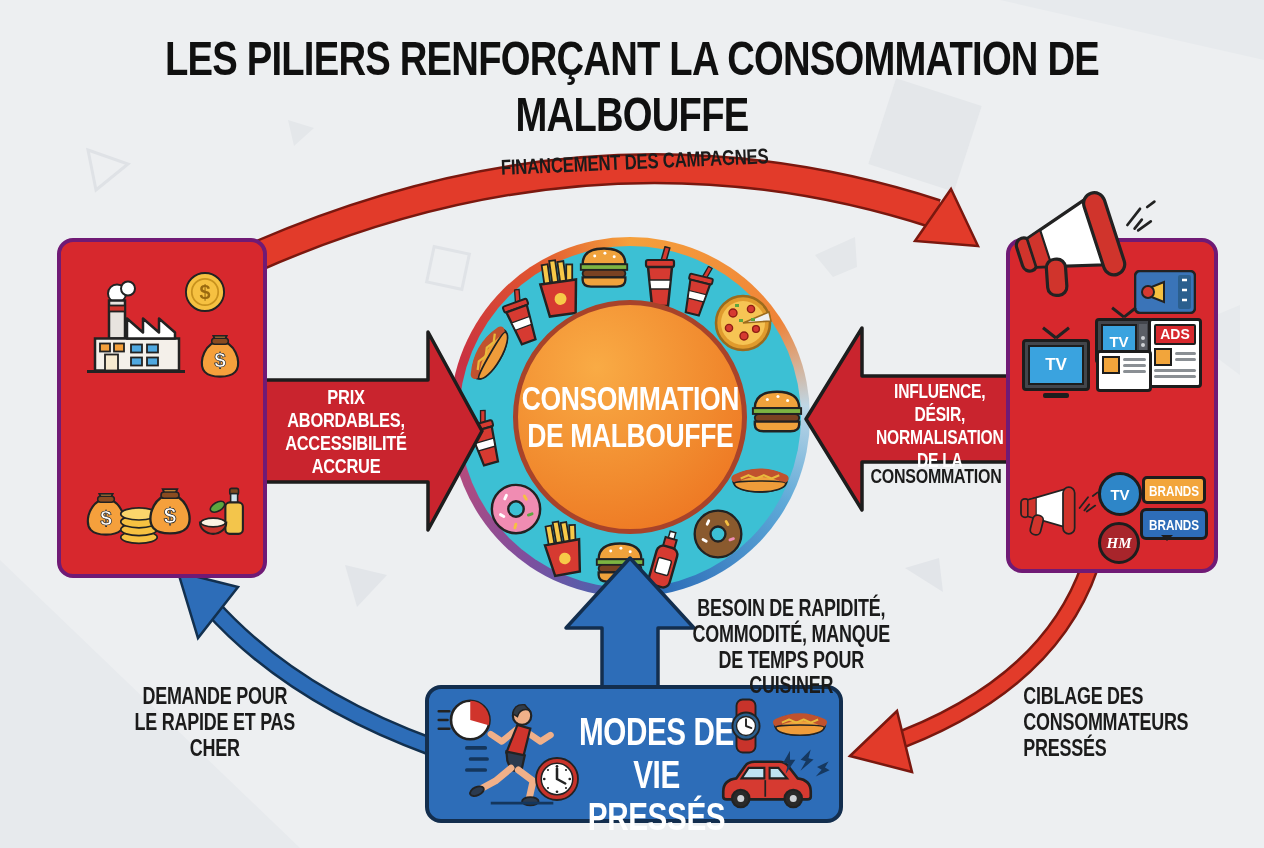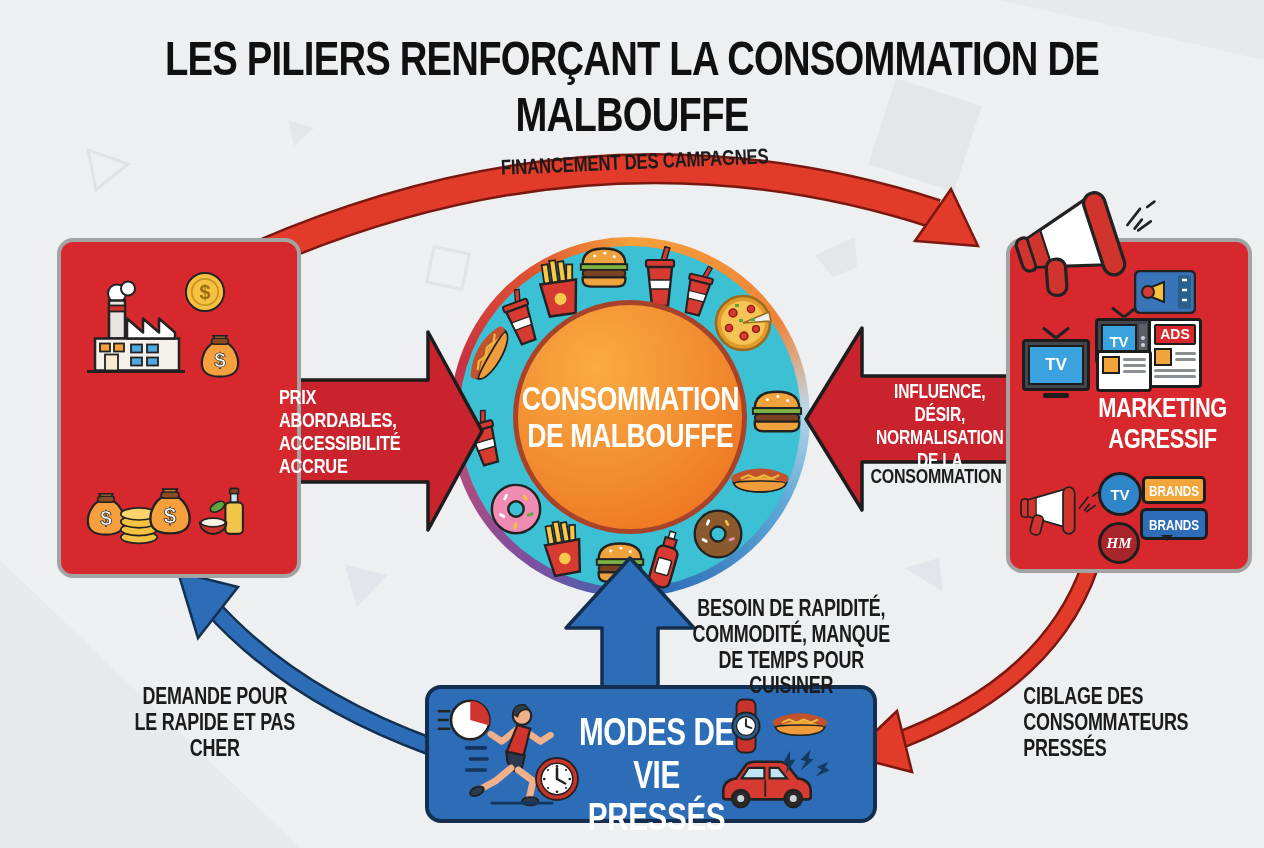--- a/index.html
+++ b/index.html
@@ -14,21 +14,21 @@
   #bgdeco{z-index:0;left:0;top:0;}
   #arcs{z-index:1;left:0;top:0;pointer-events:none;}
   #circle{z-index:2;}
   #straight{z-index:3;left:0;top:0;pointer-events:none;}
   .pillar{z-index:4;}
   .lbl{z-index:5;}
   
   #title{left:0;top:30px;width:1264px;text-align:center;z-index:5;
          font-size:49px;font-weight:bold;color:#101010;letter-spacing:-1px;}
   
-  .pillar{background:#d7282d;border:4px solid #a3a3a3;border-radius:16px;padding-left:34px;}
+  .pillar{background:#d7282d;border:4px solid #701a75;border-radius:16px;}
   .pillar.blue{background:#2d6db8;border-color:#132e4e;}
   .boxtitle{position:absolute;width:100%;text-align:center;color:#fff;font-weight:bold;
             font-size:28px;line-height:1.12;letter-spacing:-.5px;}
   #box-left{left:57px;top:238px;width:202px;height:332px;}
   #box-right{left:1006px;top:238px;width:204px;height:327px;}
   #box-bottom{left:425px;top:685px;width:410px;height:130px;}
   #box-bottom .boxtitle{font-size:38px;}
   
   #circle{left:450px;top:237px;width:360px;height:360px;}
   #ring{position:absolute;inset:0;border-radius:50%;
@@ -40,21 +40,21 @@
     border:5px solid #a8432a;display:flex;align-items:center;justify-content:center;}
   #disc .ct{color:#fff;font-weight:bold;font-size:34px;line-height:1.1;text-align:center;
             letter-spacing:-.5px;}
   .food{position:absolute;}
   
   #lab-financement{left:455px;top:150px;width:360px;text-align:center;font-size:21.5px;
                    transform:rotate(-2.5deg);}
   #lab-besoin{left:682px;top:596px;width:280px;font-size:23px;line-height:1.12;text-align:center;}
   #lab-demande{left:95px;top:684px;width:240px;text-align:center;font-size:23px;line-height:1.12;}
   #lab-ciblage{left:1000px;top:684px;width:248px;text-align:left;font-size:23px;line-height:1.12;}
-  #lab-prix{left:260px;top:385px;width:172px;text-align:left;color:#fff;font-weight:bold;
+  #lab-prix{left:260px;top:385px;width:172px;text-align:center;color:#fff;font-weight:bold;
             font-size:21px;line-height:1.1;z-index:5;letter-spacing:-.3px;}
   #lab-influence{left:858px;top:380px;width:152px;text-align:center;color:#fff;font-weight:bold;
             font-size:20px;line-height:1.15;z-index:5;letter-spacing:-.3px;}
   #lab-consommation{left:852px;top:464px;width:164px;text-align:center;font-size:20.5px;z-index:5;}
   
   .tvi{position:absolute;}
   .tv-frame{border:3px solid #1d1d1d;background:#43464c;border-radius:4px;display:flex;padding:3px;gap:2px;}
   .tv-screen{background:#3aa3df;border:2px solid #1d1d1d;color:#fff;font-weight:bold;
              display:flex;align-items:center;justify-content:center;flex:1;}
   .tv-side{width:8px;background:#5b5f66;display:flex;flex-direction:column;gap:3px;
@@ -432,22 +432,20 @@
   <div class="ads-card abs" style="left:86px;top:108px;width:44px;height:30px">
     <div class="ads-row" style="margin-top:0">
         <div class="sq-or"></div>
         <div class="lines">
           <i></i>
           <i></i>
           <i></i>
         </div>
       </div>
   </div>
-  <div class="boxtitle" style="top:150px"><span class="cond pre">MARKETING
-AGRESSIF</span></div>
   <svg class="abs" style="left:4px;top:240px;width:70px;height:58px">
       <use href="#i-mega"></use>
     </svg>
   <svg class="abs" style="left:66px;top:248px;width:24px;height:24px">
       <use href="#i-lines3"></use>
     </svg>
   <div class="circ tvc abs" style="left:88px;top:230px;width:38px;height:38px">
       <span>TV</span>
     </div>
   <div class="badge-or abs" style="left:132px;top:234px;width:58px;height:22px">

